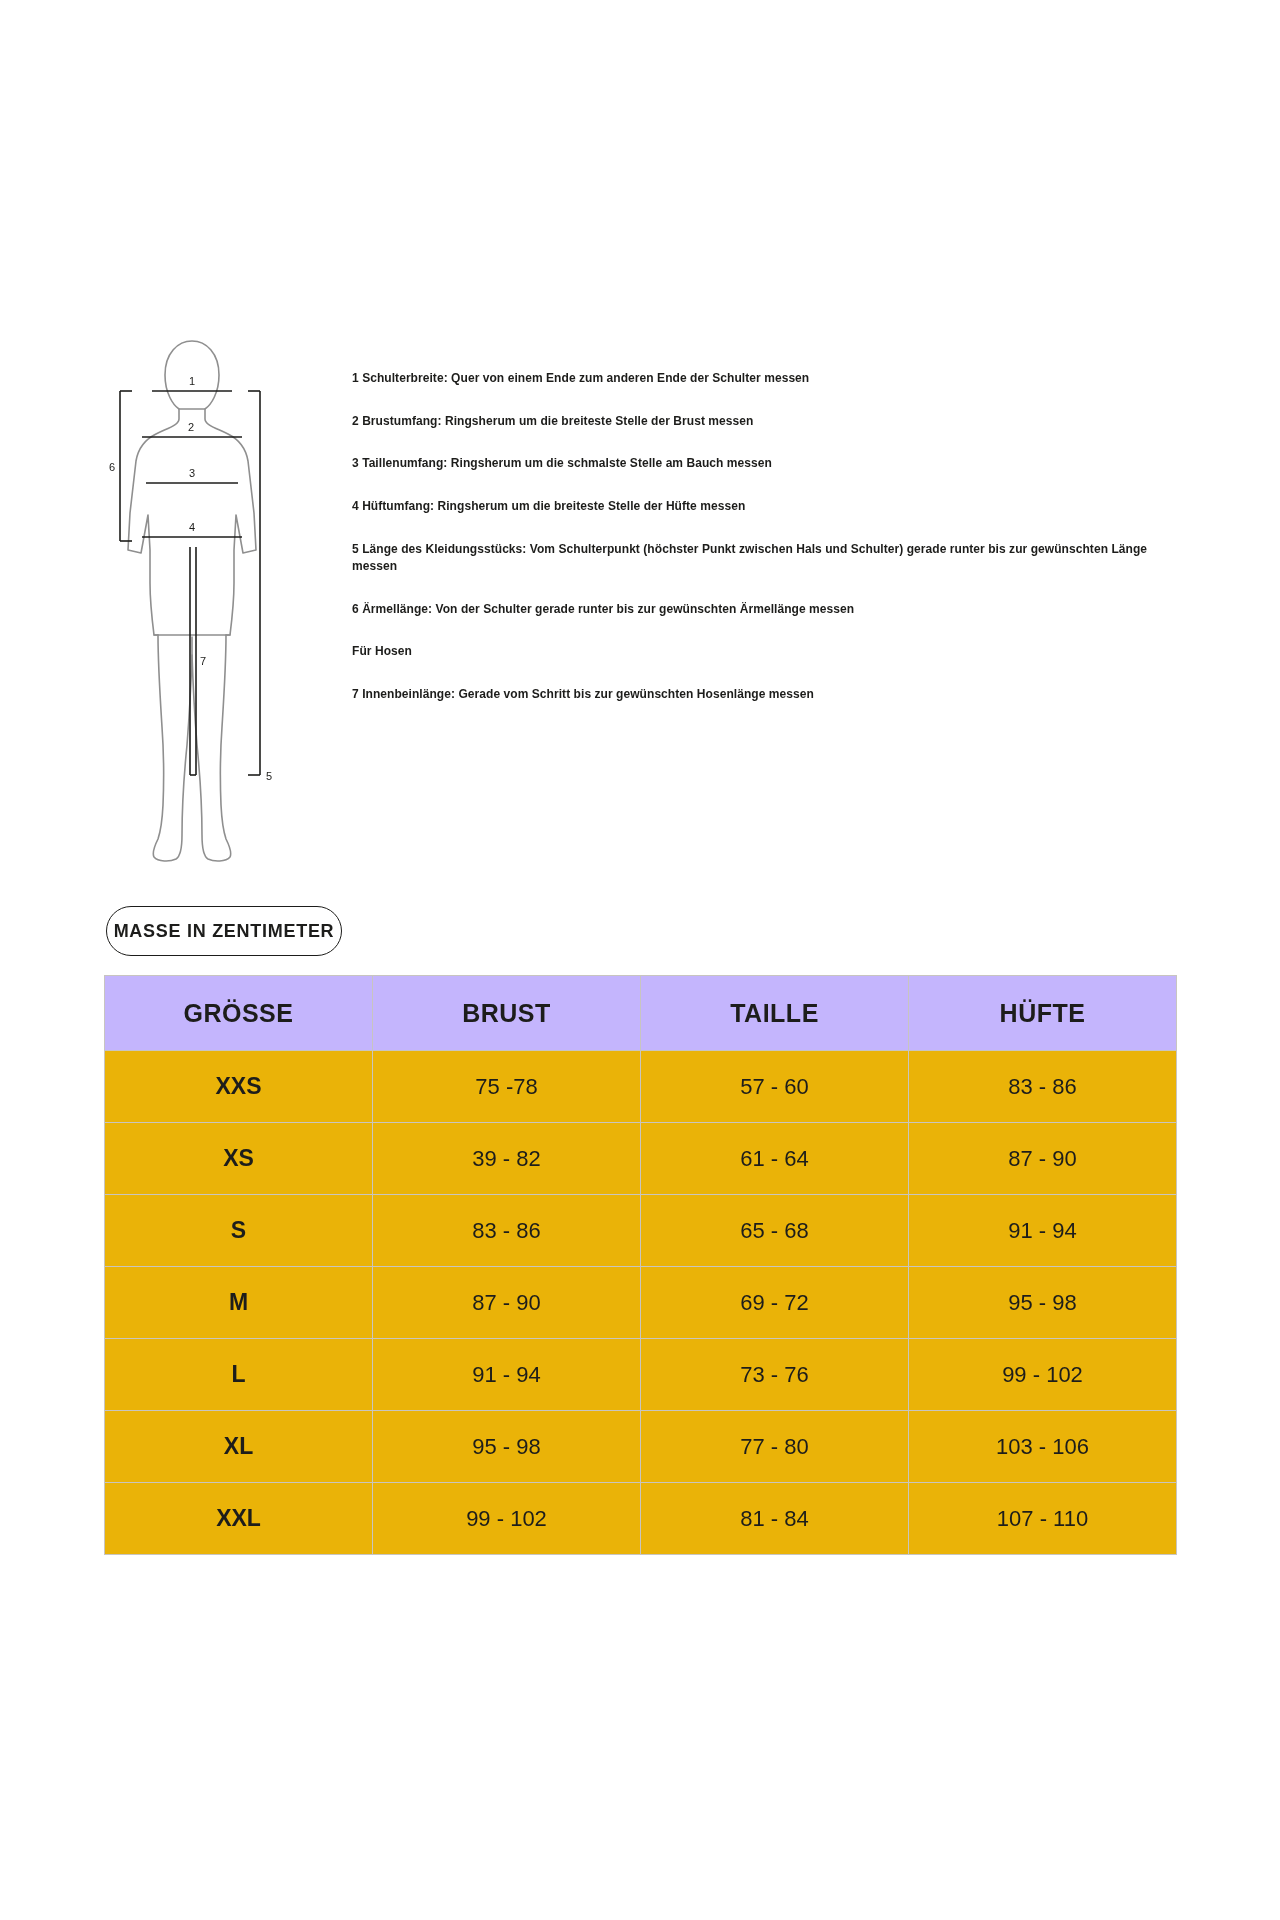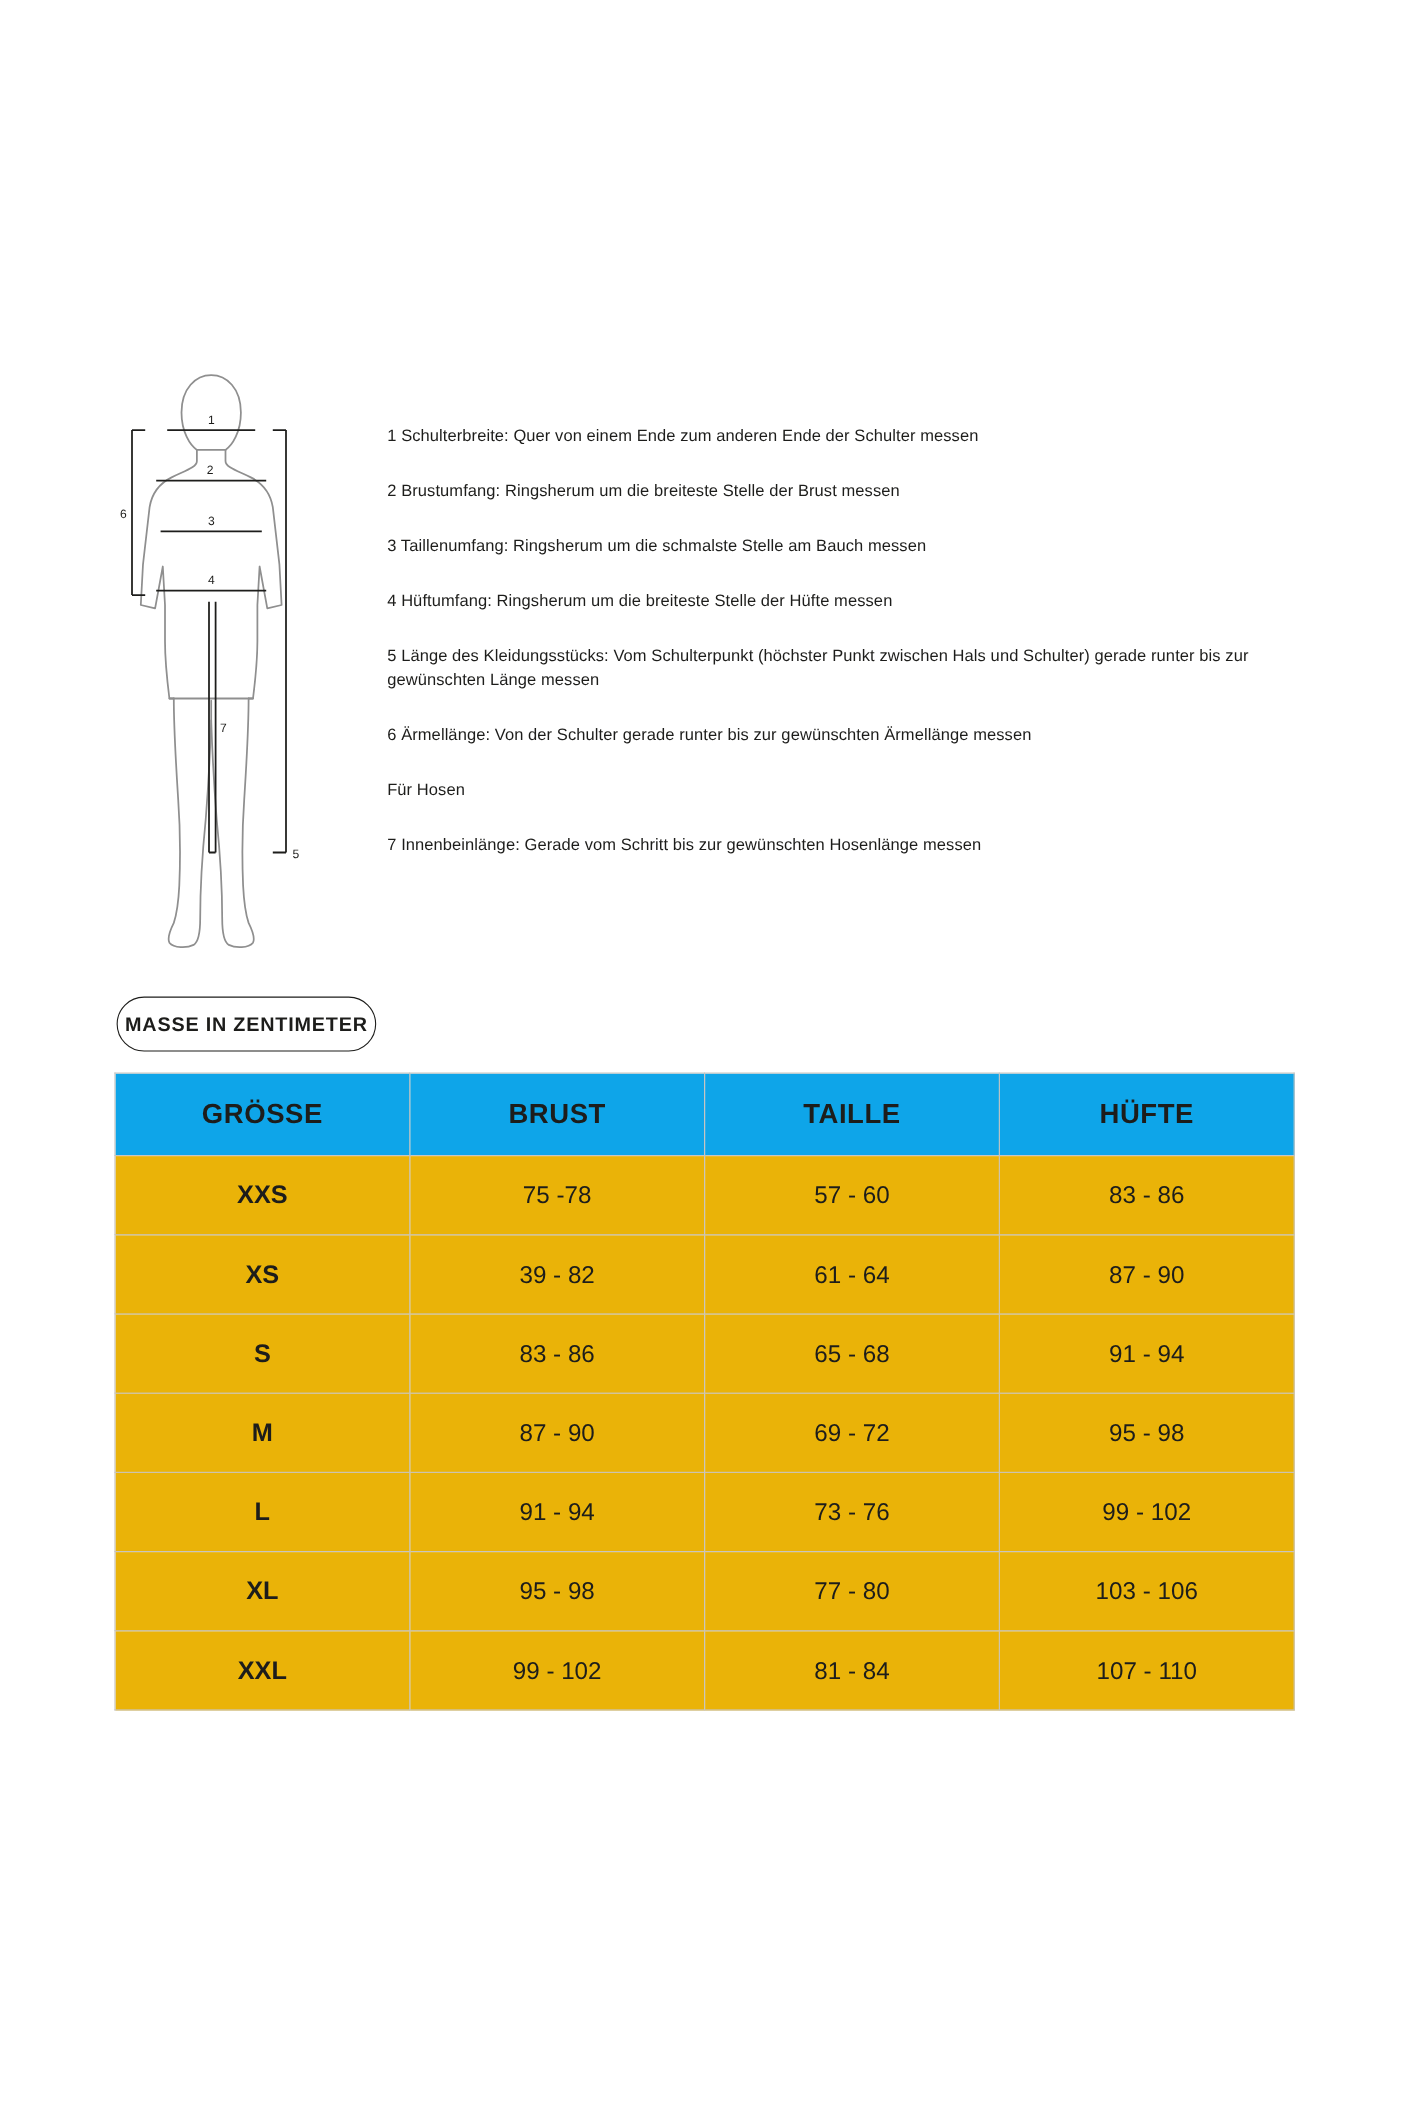--- a/index.html
+++ b/index.html
@@ -37,27 +37,26 @@
   }
 
   
   .instructions {
     position: absolute;
     left: 352px;
     top: 358px;
     width: 810px;
   }
   .instr {
-    font-size: 15px;
+    font-size: 12px;
     line-height: 1.47;
-    font-weight: 400;
+    font-weight: 700;
     color: #1d1d1b;
     margin-bottom: 25px;
     letter-spacing: 0.005em;
-    margin-top: 28px;
   }
   .instr.hang {
     padding-left: 14px;
     text-indent: -14px;
   }
   .instr:last-child { margin-bottom: 0; }
 
   
   .badge {
     position: absolute;
@@ -86,21 +85,21 @@
     table-layout: fixed;
   }
   .size-table th,
   .size-table td {
     border: 1px solid #c8c5c0;
     text-align: center;
     vertical-align: middle;
     color: #1d1d1b;
   }
   .size-table thead th {
-    background: #0ea5e9;
+    background: #c4b5fd;
     height: 72px;
     font-size: 25px;
     font-weight: 700;
     letter-spacing: 0.02em;
   }
   .size-table tbody td {
     background: #eab308;
     height: 69px;
     font-size: 22px;
     font-weight: 400;

